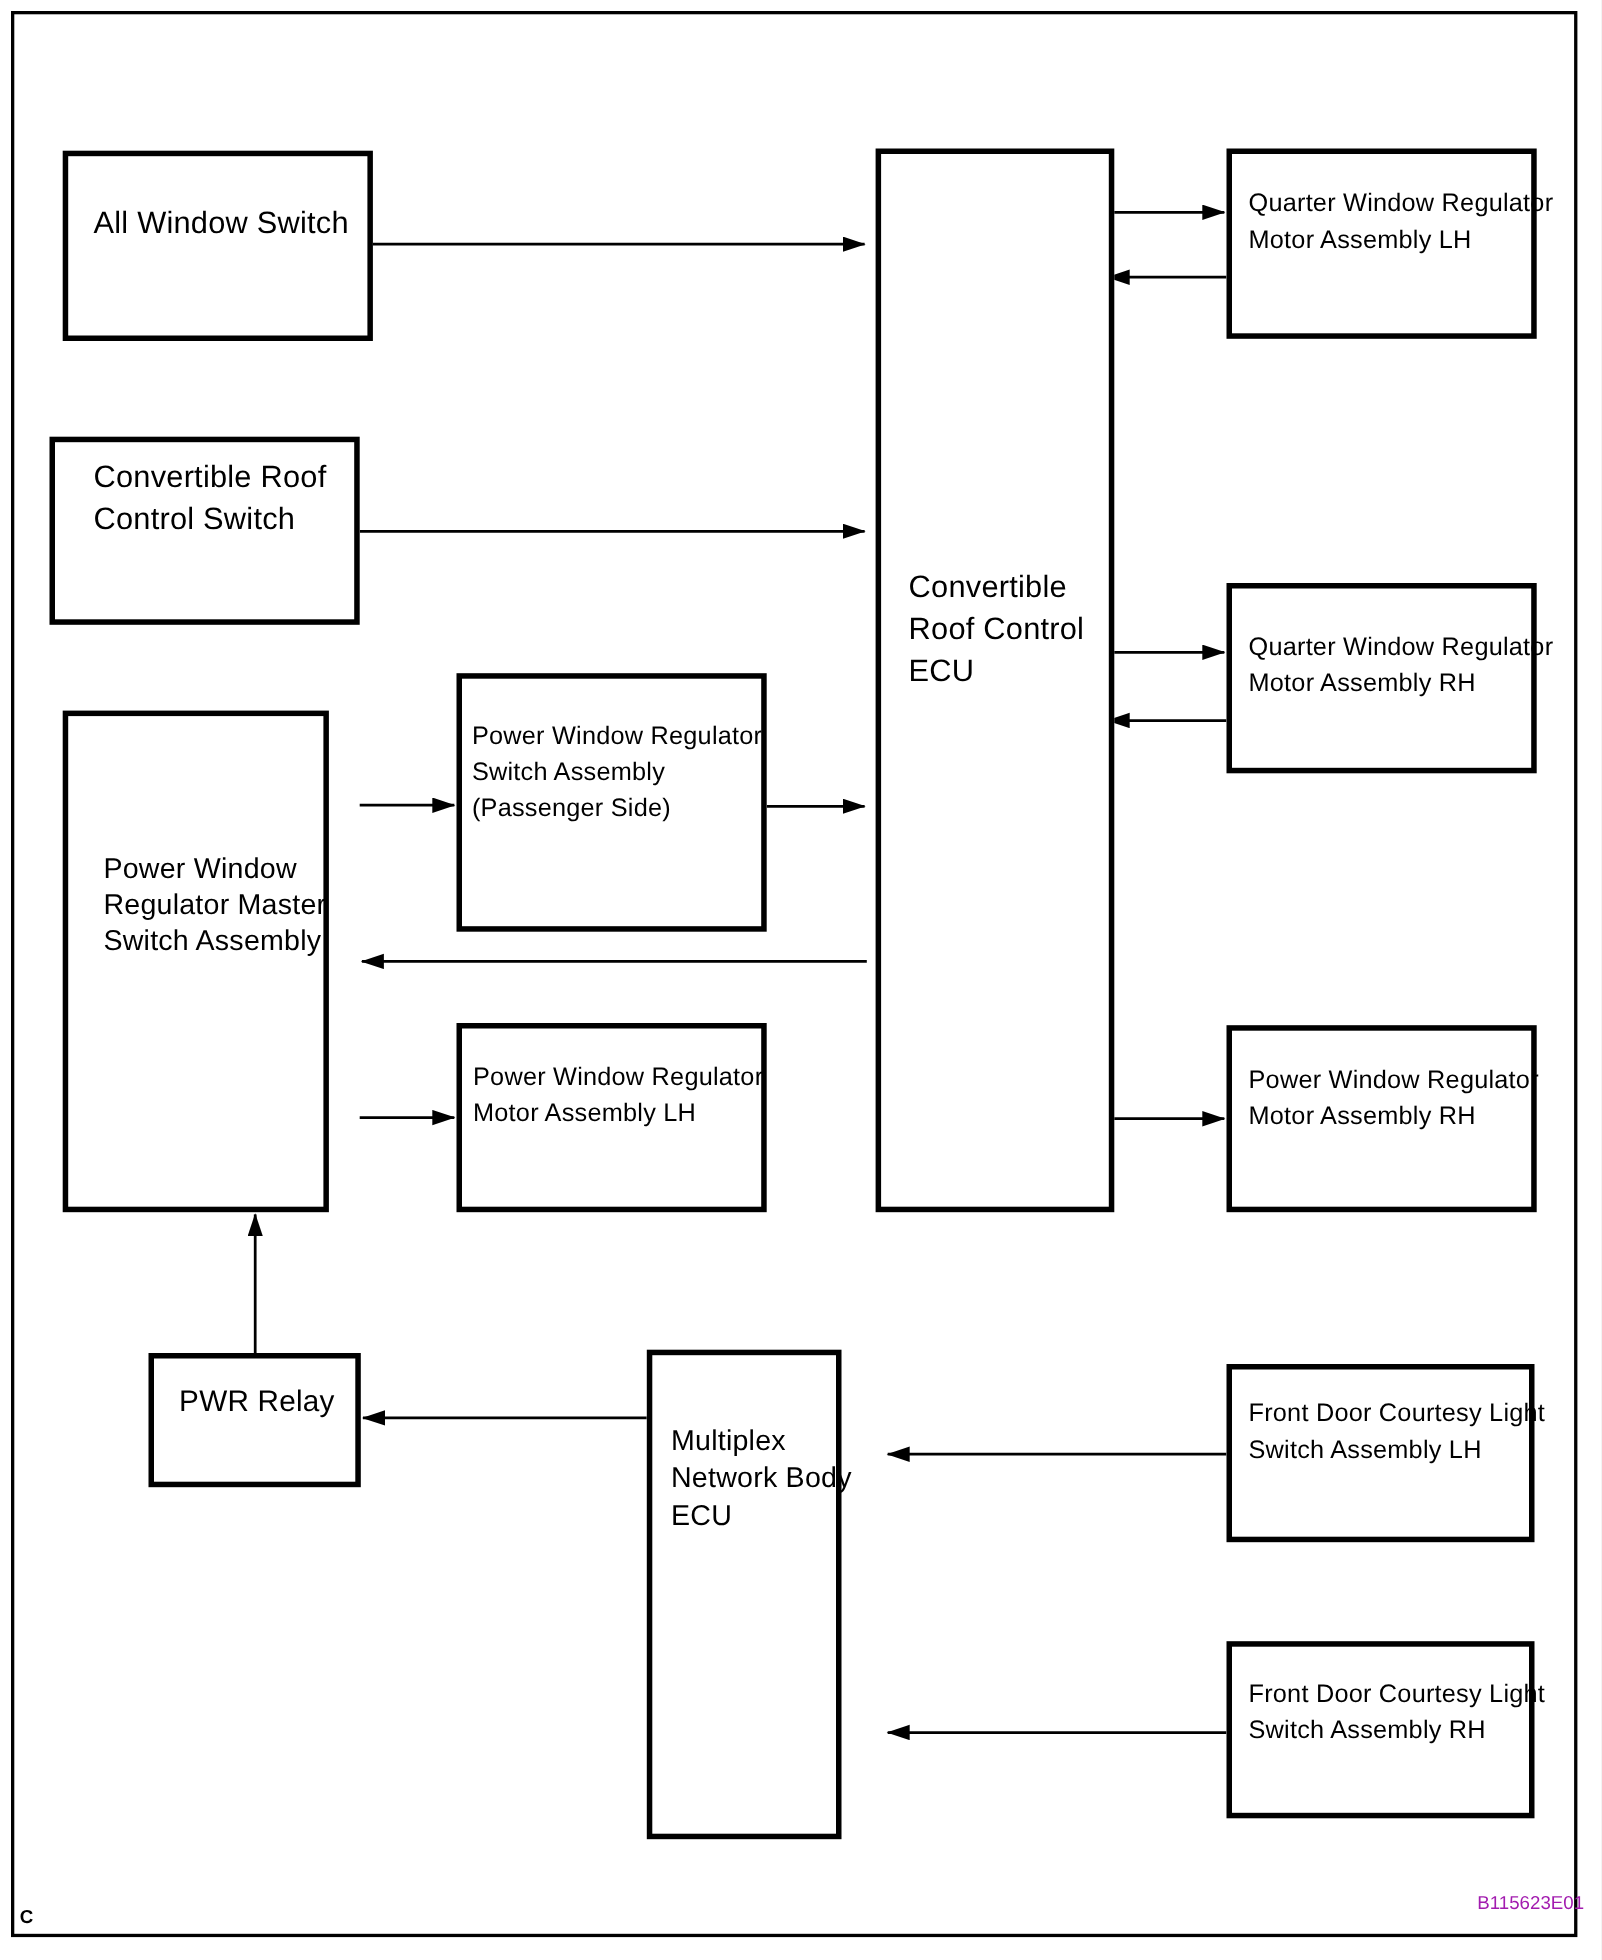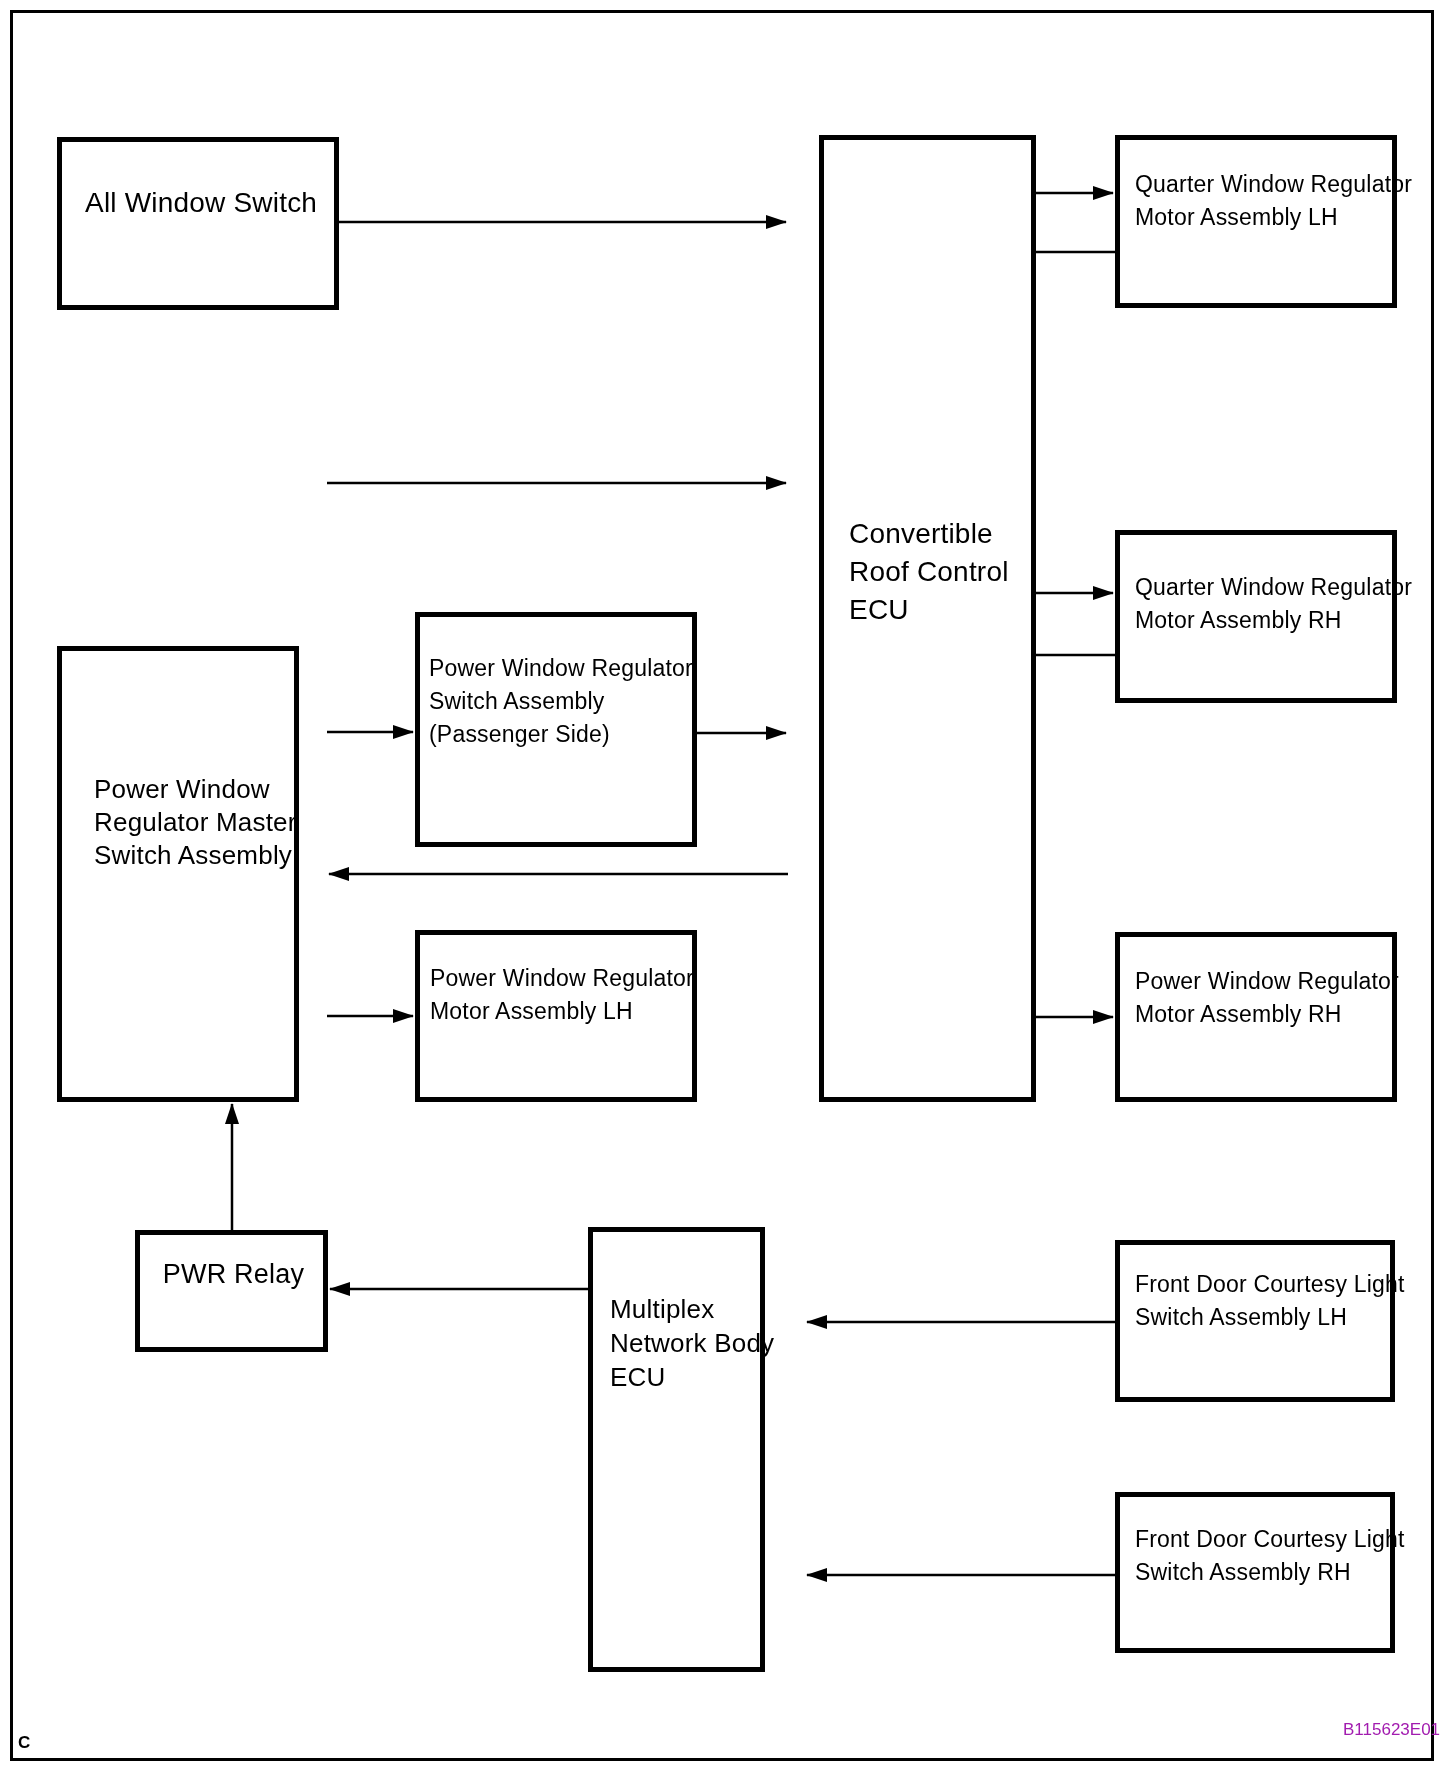--- a/index.html
+++ b/index.html
@@ -65,39 +65,43 @@
       <line x1="588" y1="1289" x2="330" y2="1289" marker-end="url(#arrow)"></line>
       <line x1="1115" y1="1322" x2="807" y2="1322" marker-end="url(#arrow)"></line>
       <line x1="1115" y1="1575" x2="807" y2="1575" marker-end="url(#arrow)"></line>
     </g>
   </svg>
 
   <div class="node" style="left:45px;top:137px;width:282px;height:173px;padding:45px 10px 0 23px;font-size:28px;margin-left:12px;">
     <span class="lbl">All Window Switch</span>
   </div>
 
+  <div class="node" style="left:45px;top:397px;width:282px;height:171px;padding:13px 10px 0 35px;font-size:28px;line-height:38px;">
+    <span class="lbl">Convertible Roof
+Control Switch</span>
+  </div>
 
   <div class="node" style="left:57px;top:646px;width:242px;height:456px;padding:122px 10px 0 32px;font-size:26px;line-height:33px;">
     <span class="lbl">Power Window
 Regulator Master
 Switch Assembly</span>
   </div>
 
   <div class="node" style="left:415px;top:612px;width:282px;height:235px;padding:35px 6px 0 9px;font-size:23px;line-height:33px;">
     <span class="lbl">Power Window Regulator
 Switch Assembly
 (Passenger Side)</span>
   </div>
 
   <div class="node" style="left:415px;top:930px;width:282px;height:172px;padding:27px 6px 0 10px;font-size:23px;line-height:33px;">
     <span class="lbl">Power Window Regulator
 Motor Assembly LH</span>
   </div>
 
-  <div class="node" style="left:819px;top:135px;width:217px;height:967px;padding:375px 6px 0 25px;font-size:28px;line-height:38px;">
+  <div class="node" style="left:796px;top:135px;width:217px;height:967px;padding:375px 6px 0 25px;font-size:28px;line-height:38px;">
     <span class="lbl">Convertible
 Roof Control
 ECU</span>
   </div>
 
   <div class="node" style="left:1115px;top:135px;width:282px;height:173px;padding:28px 6px 0 15px;font-size:23px;line-height:33px;">
     <span class="lbl">Quarter Window Regulator
 Motor Assembly LH</span>
   </div>
 

